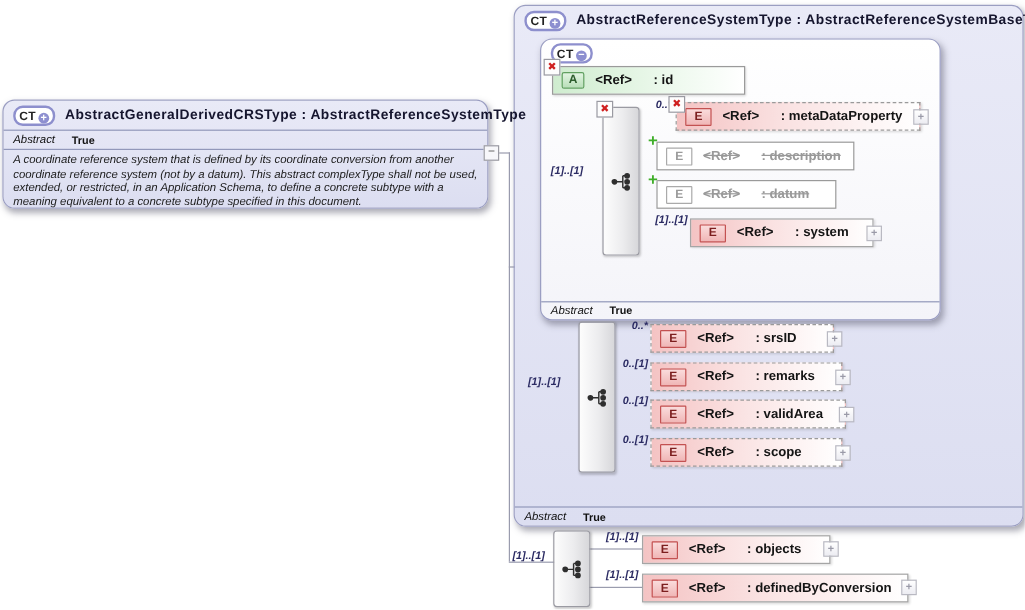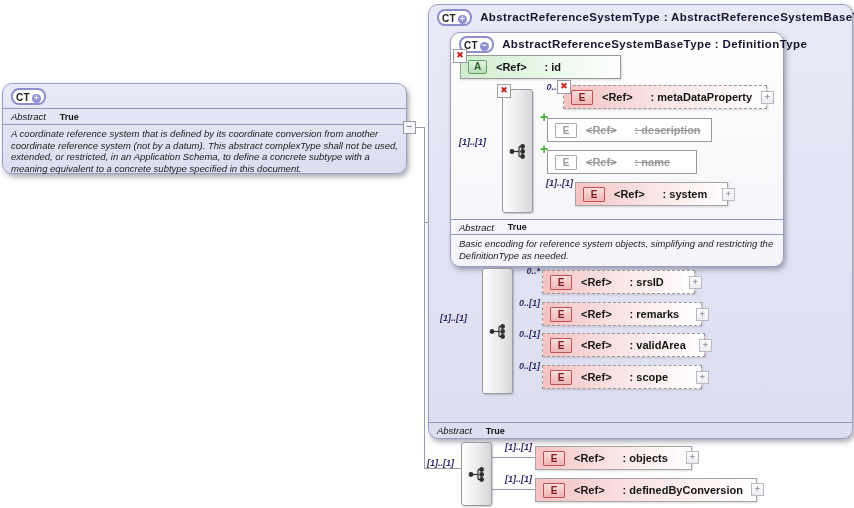--- a/index.html
+++ b/index.html
@@ -146,37 +146,36 @@
     </div>
   </div>
 </div>
 
 <div class="type-box whiteish" style="left:450px;top:32px;width:332px;height:233px;">
   <div class="tb-header" style="height:22px;">
     <span class="ct-badge">
         <span>CT</span>
         <span class="ct-sign" style="line-height:7px;">−</span>
       </span>
-    <span>AbstractReferenceSystemBaseType : DefinitionType</span>
   </div>
   <div class="box-footer">
     <div class="facet-row" style="height:14px;">
       <span class="facet-label">Abstract</span>
       <span class="facet-value">True</span>
     </div>
-    <div class="annotation" style="height:26px;">Basic encoding for reference system objects, simplifying and restricting the DefinitionType as needed.</div>
   </div>
 </div>
 
 <div class="type-box lavender" style="left:2px;top:83px;width:403px;height:89px;">
   <div class="tb-header">
     <span class="ct-badge">
         <span>CT</span>
         <span class="ct-sign">+</span>
       </span>
+    <span>AbstractGeneralDerivedCRSType : AbstractReferenceSystemType</span>
   </div>
   <div class="facet-row">
     <span class="facet-label">Abstract</span>
     <span class="facet-value">True</span>
   </div>
   <div class="annotation">A coordinate reference system that is defined by its coordinate conversion from another coordinate reference system (not by a datum). This abstract complexType shall not be used, extended, or restricted, in an Application Schema, to define a concrete subtype with a meaning equivalent to a concrete subtype specified in this document.</div>
 </div>
 <div class="handle" style="left:403px;top:121px;">−</div>
 
 <div class="el attr" style="left:460px;top:55px;width:152px;">
@@ -251,21 +250,21 @@
       <span class="eref">&lt;Ref&gt;</span>
   <span style="padding-right:10px;">: description</span>
     </span>
 </div>
 <div class="gplus" style="left:540px;top:111px;">+</div>
 
 <div class="el dep" style="left:547px;top:150px;width:141px;">
   <span class="e-badge gray">E</span>
   <span class="dep-text">
       <span class="eref">&lt;Ref&gt;</span>
-  <span style="padding-right:24px;">: name</span>
+  <span style="padding-right:24px;">: datum</span>
     </span>
 </div>
 <div class="gplus" style="left:540px;top:143px;">+</div>
 
 <div class="el" style="left:575px;top:182px;width:144px;">
   <span class="e-badge">E</span>
   <span class="eref">&lt;Ref&gt;</span>
   <span>: system</span>
 </div>
 <div class="expandbox" style="left:722px;top:188px;">+</div>

